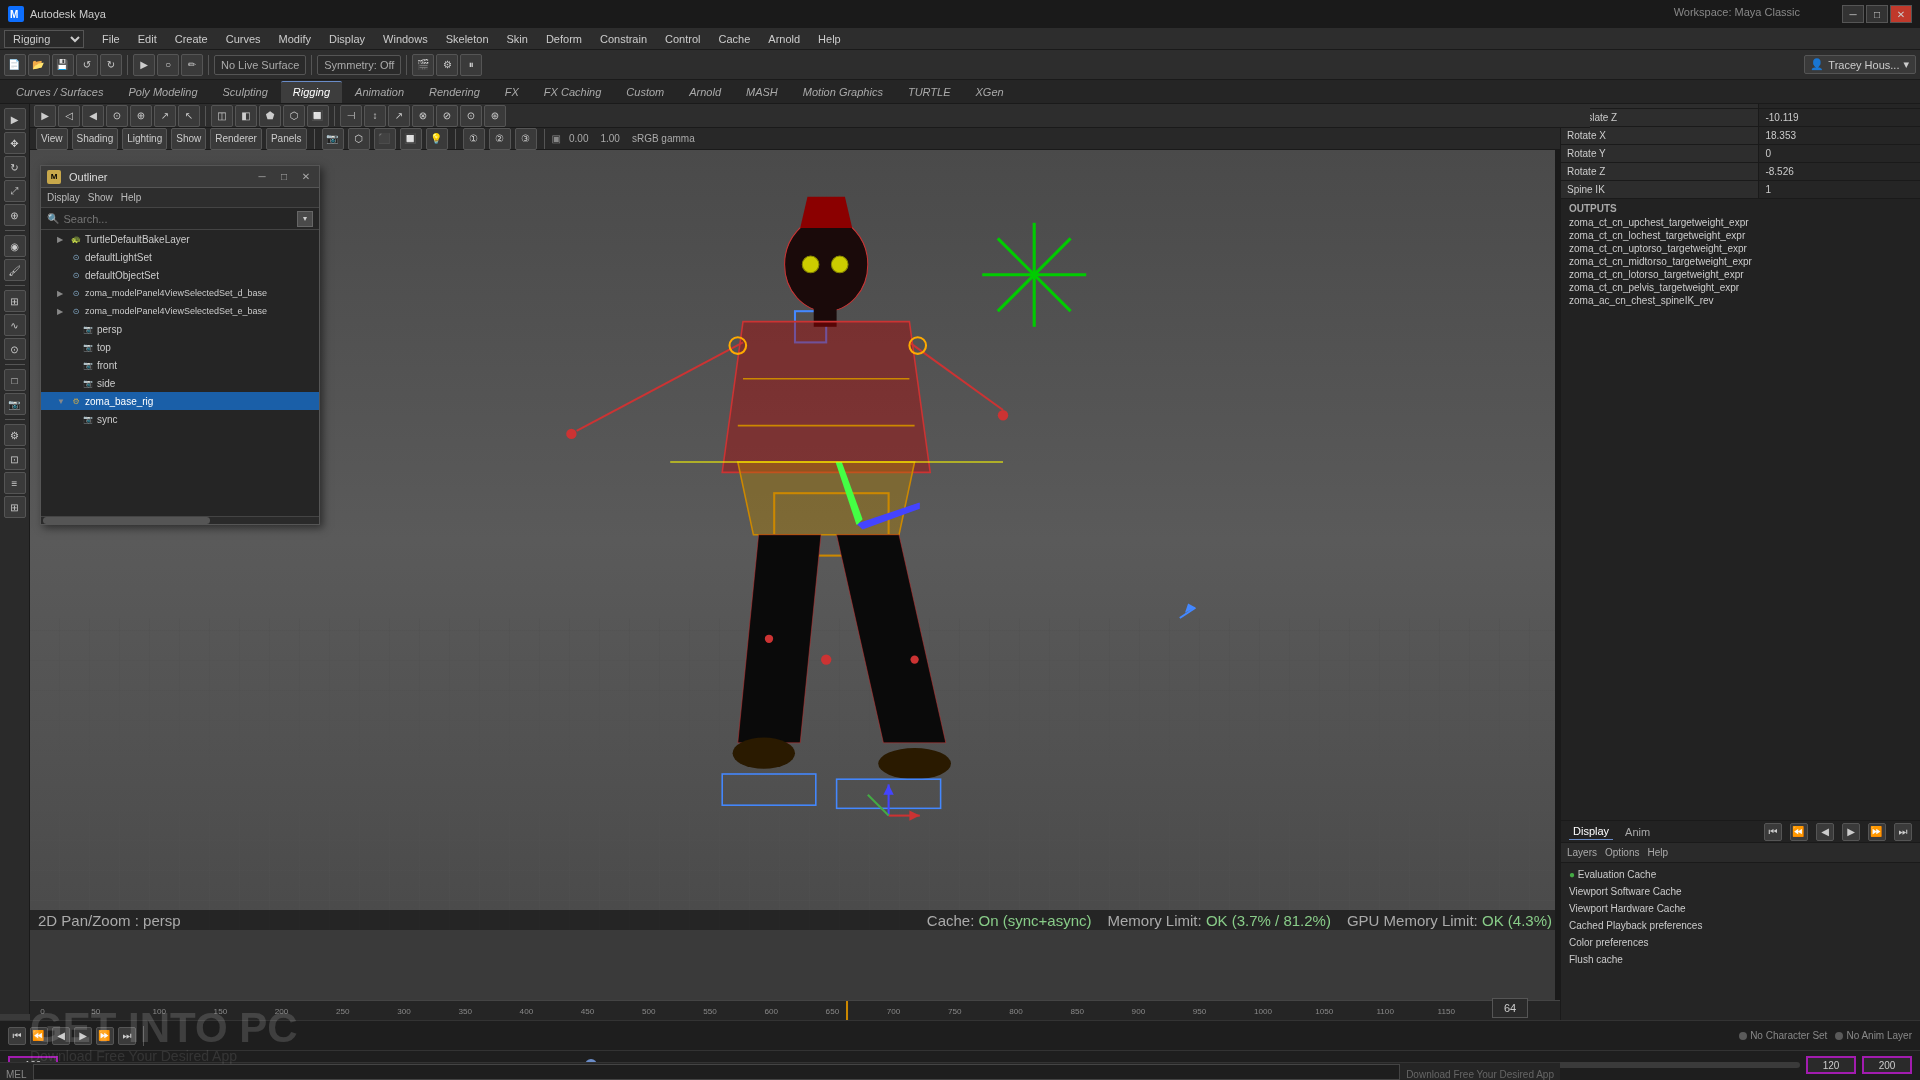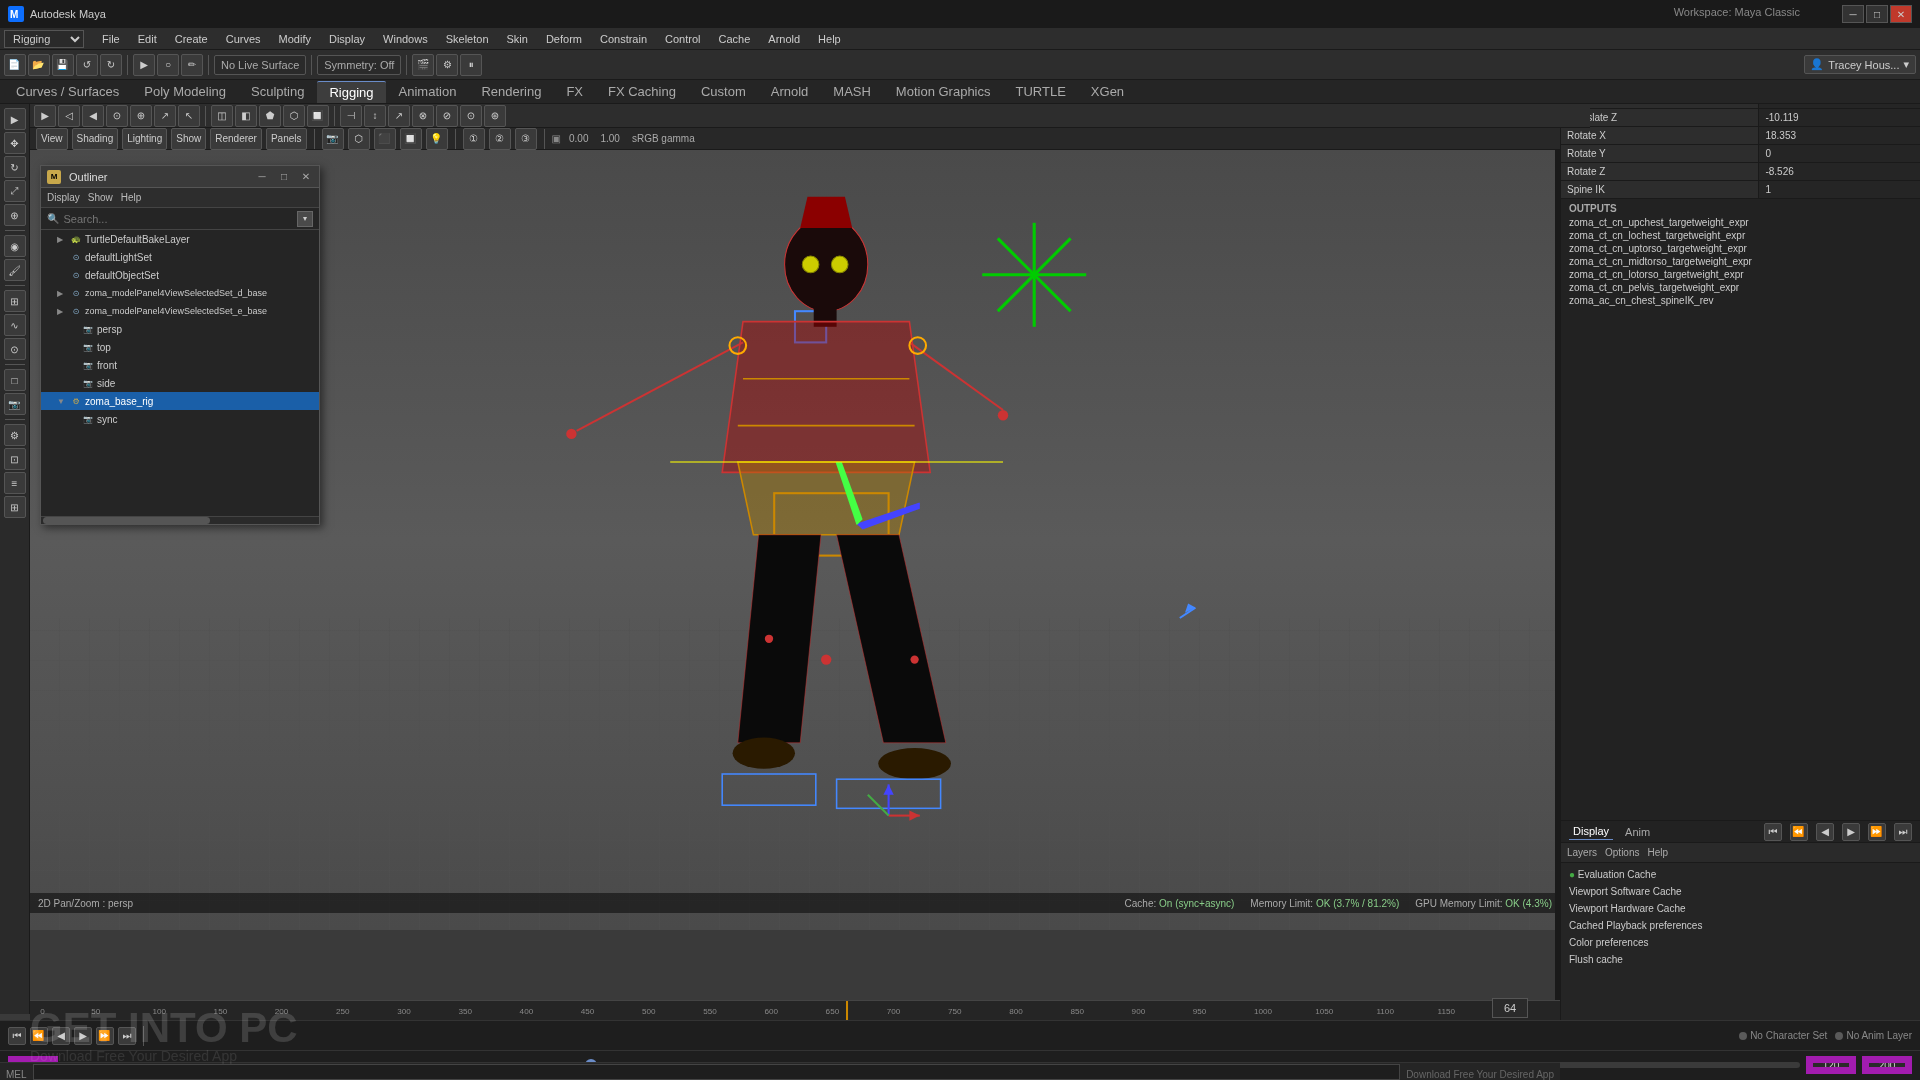--- a/index.html
+++ b/index.html
@@ -157,25 +157,26 @@
       position: absolute;
       top: 80px;
       left: 0;
       z-index: 97;
       border-bottom: 1px solid #1a1a1a;
     }
     .tab {
       padding: 3px 12px;
       color: #aaa;
       cursor: pointer;
-      font-size: 13px;
+      font-size: 11px;
       border-radius: 2px 2px 0 0;
       height: 22px;
       display: flex;
       align-items: center;
+      font-style: italic;
     }
     .tab.active {
       background: #3d3d3d;
       color: #fff;
       border-top: 1px solid #6a8cc8;
     }
 
     
     #left-toolbar {
       width: 30px;
@@ -275,31 +276,31 @@
           transparent,
           transparent 29px,
           rgba(80,80,80,0.4) 29px,
           rgba(80,80,80,0.4) 30px
         );
     }
 
     
     #viewport-status {
       position: absolute;
-      bottom: 17px;
+      bottom: 0;
       left: 0;
       width: 100%;
       height: 20px;
       background: rgba(0,0,0,0.5);
       display: flex;
       align-items: center;
       justify-content: space-between;
       padding: 0 8px;
       color: #aaa;
-      font-size: 10px;
+      font-size: 15px;
       margin-top: 8px;
     }
 
     
     #right-panel {
       position: absolute;
       top: 28px;
       right: 0;
       width: 360px;
       height: calc(100% - 28px);
@@ -616,21 +617,21 @@
       height: 28px;
       display: flex;
       align-items: center;
       padding: 0 8px;
       gap: 6px;
     }
     .range-field {
       width: 50px;
       height: 18px;
       background: #2a2a2a;
-      border: 7px solid #a21caf;
+      border: 2px solid #a21caf;
       color: #ccc;
       font-size: 10px;
       padding: 0 4px;
       text-align: center;
     }
     .range-slider {
       flex: 1;
       height: 6px;
       background: #3a3a3a;
       border-radius: 3px;

